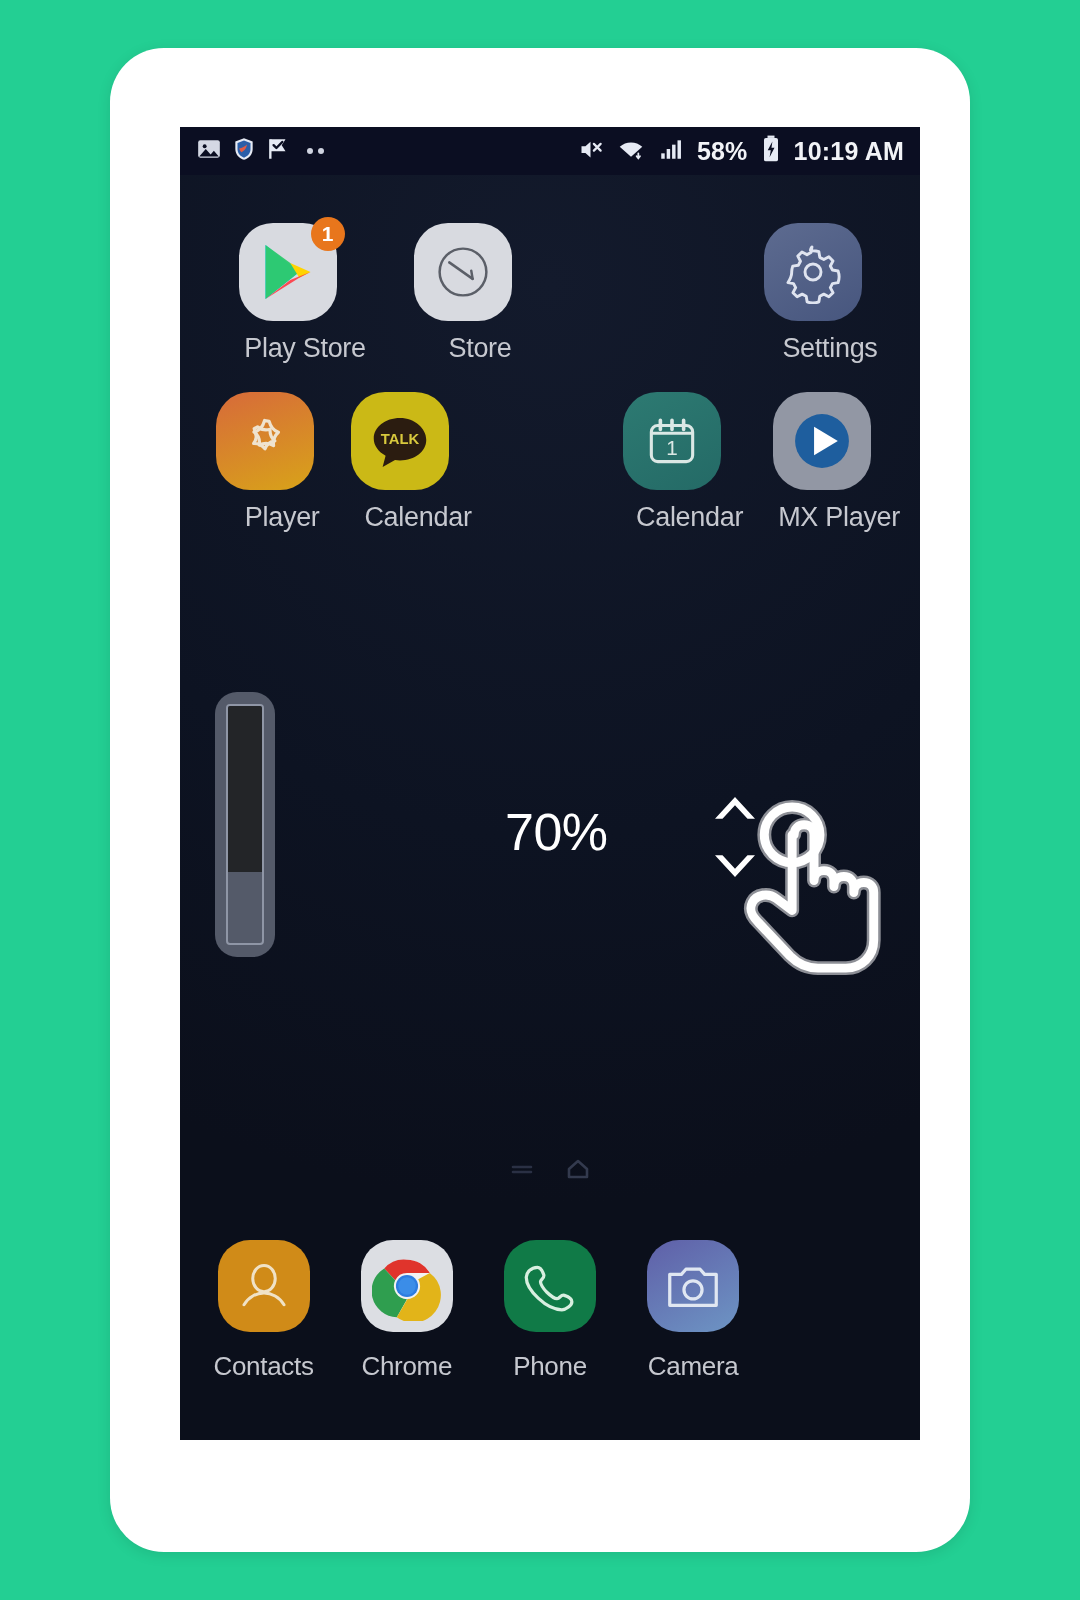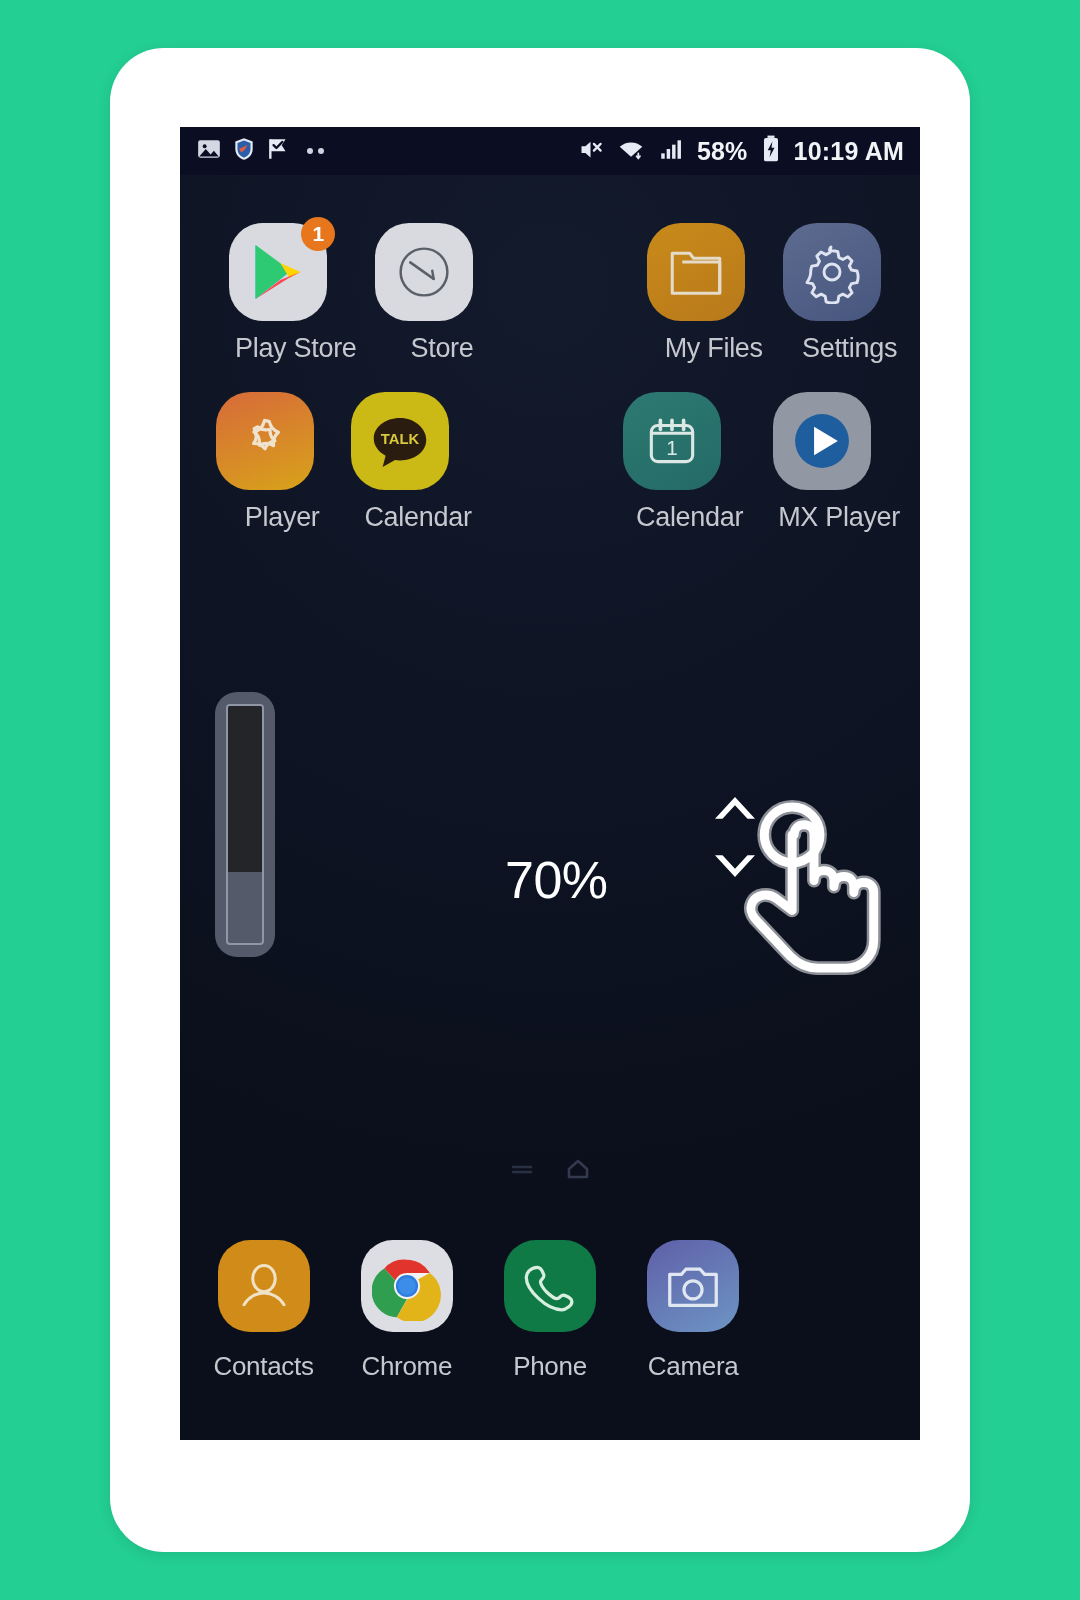--- a/index.html
+++ b/index.html
@@ -118,21 +118,20 @@
   }
 
   #percent-label {
     position: absolute;
     left: 325px; top: 675px;
     color: #ffffff;
     font-size: 52px;
     font-weight: 400;
     letter-spacing: -0.5px;
     font-family: "Liberation Sans", sans-serif;
-    margin-top: 48px;
   }
 
   #stepper-arrows {
     position: absolute;
     left: 528px; top: 660px;
     width: 54px; height: 104px;
     display: flex; flex-direction: column; justify-content: space-between; align-items: center;
   }
 
   #tap-cursor {
@@ -268,29 +267,20 @@
             <circle cx="24" cy="24" r="17" fill="none" stroke="#5b5f68" stroke-width="1.8"></circle>
             <path d="M14 17 L31 29" stroke="#5b5f68" stroke-width="1.8" stroke-linecap="round"></path>
             <path d="M31 29 L30 23" stroke="#5b5f68" stroke-width="1.8" stroke-linecap="round"></path>
           </svg>
         </div>
         <div class="app-label">Store</div>
       </div>
 
       <div class="app-cell"></div>
 
-      <div class="app-cell">
-        <div class="app-icon squircle" style="background:linear-gradient(150deg,#c98a1a,#b8791b);">
-          <svg width="60" height="58" viewBox="0 0 48 46">
-            <path d="M5 8h14l3 4h21v28H5z" fill="none" stroke="#e4dcc8" stroke-width="2.4" stroke-linejoin="round"></path>
-            <path d="M13 15h30v25" fill="none" stroke="#e4dcc8" stroke-width="2.4" stroke-linejoin="round"></path>
-          </svg>
-        </div>
-        <div class="app-label">My Files</div>
-      </div>
 
       <div class="app-cell">
         <div class="app-icon squircle" style="background:linear-gradient(150deg,#5d6b90,#47567e);">
           <svg width="64" height="64" viewBox="0 0 48 48">
             <path d="M24 8c1.6 0 3 .3 4.4.8l.7 4.2 3 1.6 3.8-2 3.1 3.1-2 3.8 1.6 3 4.2.7c.5 1.4.8 2.8.8 4.4s-.3 3-.8 4.4l-4.2.7-1.6 3 2 3.8-3.1 3.1-3.8-2-3 1.6-.7 4.2c-1.4.5-2.8.8-4.4.8s-3-.3-4.4-.8l-.7-4.2-3-1.6-3.8 2-3.1-3.1 2-3.8-1.6-3-4.2-.7C8.3 27 8 25.6 8 24s.3-3 .8-4.4l4.2-.7 1.6-3-2-3.8 3.1-3.1 3.8 2 3-1.6.7-4.2C21 8.3 22.4 8 24 8z" fill="none" stroke="#dfe4f0" stroke-width="2.2" stroke-linejoin="round"></path>
             <circle cx="24" cy="24" r="6" fill="none" stroke="#dfe4f0" stroke-width="2.2"></circle>
           </svg>
         </div>
         <div class="app-label">Settings</div>
       </div>

